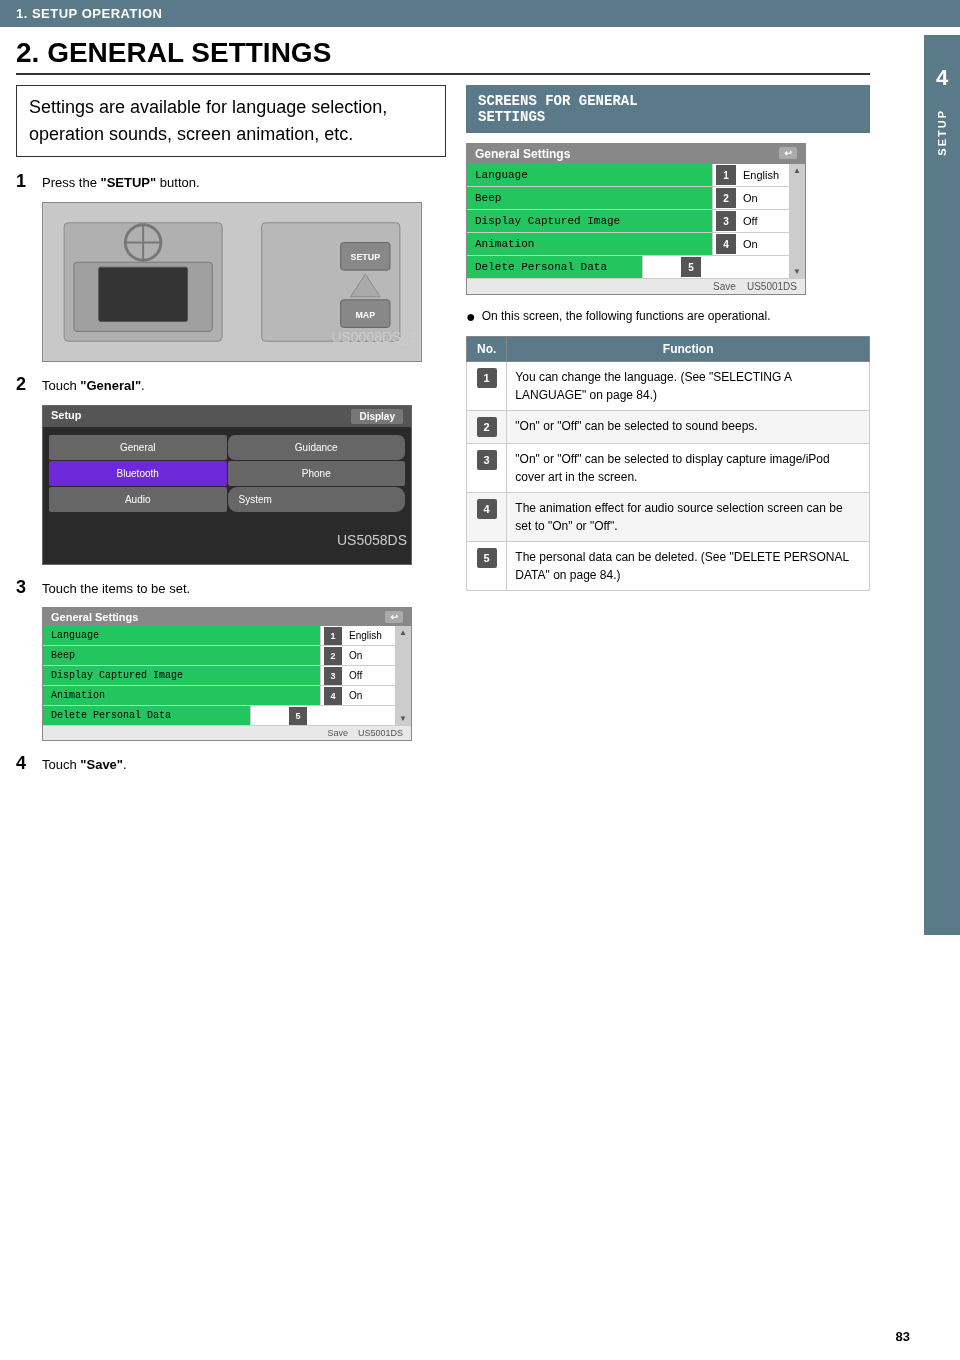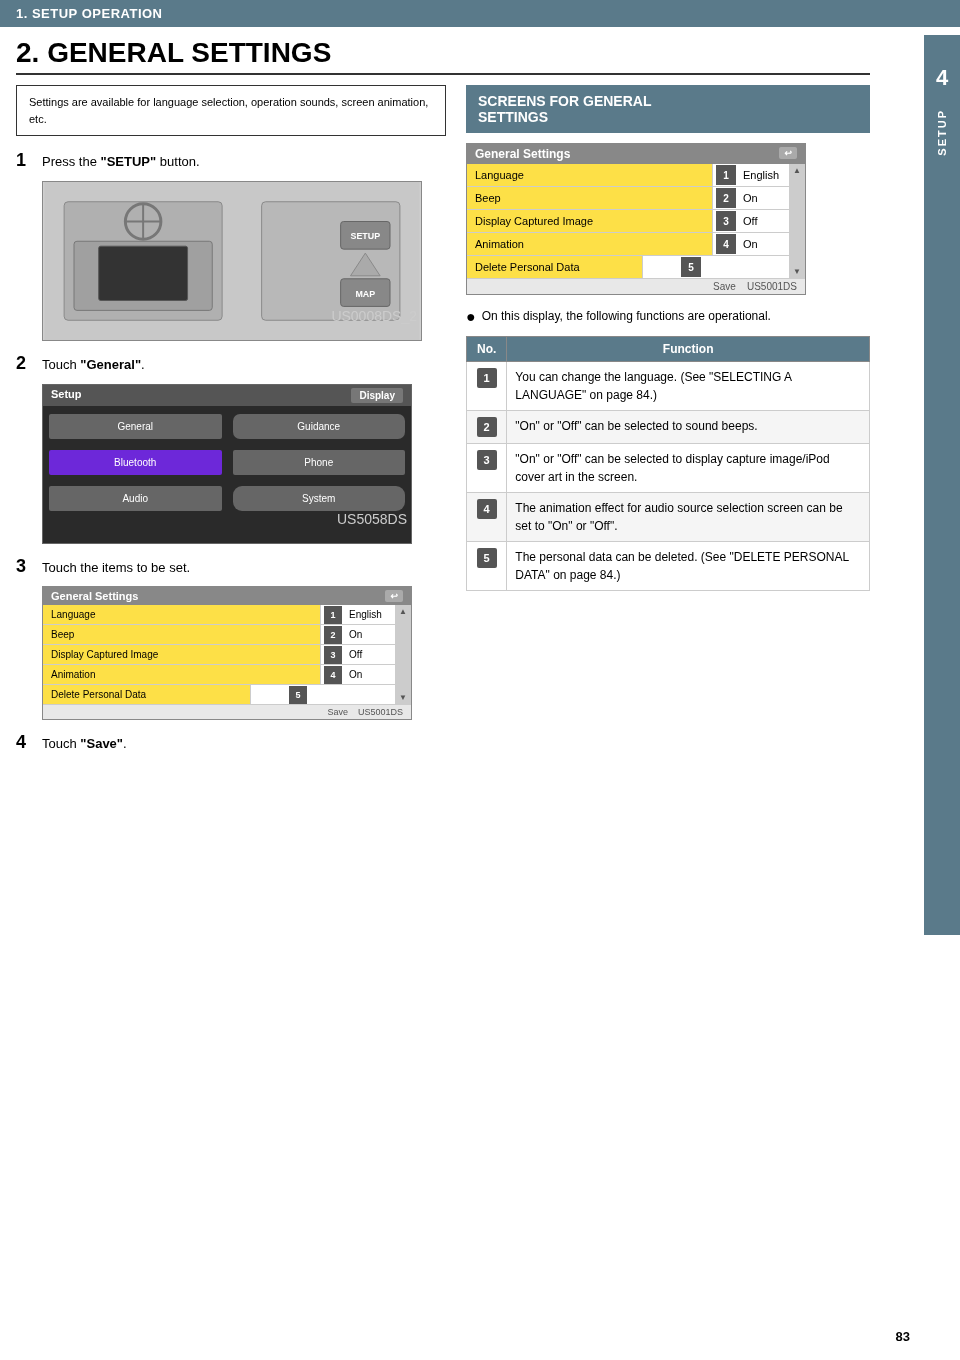--- a/index.html
+++ b/index.html
@@ -66,21 +66,21 @@
       margin-bottom: 10px;
       border-bottom: 2px solid #333;
       padding-bottom: 4px;
     }
 
     
     .info-box {
       border: 1.5px solid #333;
       padding: 8px 12px;
       margin-bottom: 14px;
-      font-size: 11px;
+      font-size: 18px;
       line-height: 1.5;
       max-width: 430px;
     }
 
     
     .two-col {
       display: flex;
       gap: 20px;
     }
     .left-col {
@@ -188,22 +188,23 @@
     .gs-row {
       display: flex;
       align-items: center;
       border-bottom: 1px solid #ccc;
     }
     .gs-row:last-child { border-bottom: none; gap: 35px; }
     .gs-label {
       flex: 1;
       padding: 4px 8px;
       font-size: 10px;
-      background: #fde047;
+      background: #22c55e;
       border-right: 1px solid #ccc;
+      font-family: Liberation Mono, monospace;
     }
     .gs-num {
       background: #555;
       color: #fff;
       font-size: 9px;
       font-weight: bold;
       width: 18px;
       height: 18px;
       display: flex;
       align-items: center;
@@ -239,20 +240,21 @@
     }
 
     
     .right-section-header {
       background: #5a7a8a;
       color: #fff;
       font-size: 14px;
       font-weight: bold;
       padding: 8px 12px;
       margin-bottom: 10px;
+      font-family: Liberation Mono, monospace;
     }
 
     
     .bullet-para {
       display: flex;
       gap: 6px;
       margin-bottom: 10px;
       font-size: 12px;
       line-height: 1.5;
     }
@@ -393,27 +395,27 @@
           Touch <b>"General"</b>.
         </span>
       </div>
 
       <div class="setup-screen">
         <div class="setup-header-bar">
           <span>Setup</span>
           <span style="background:#777;padding:2px 8px;border-radius:2px;font-size:10px;">Display</span>
         </div>
         <div style="display:flex; height:calc(100% - 24px); background:#2a2a2a;">
-          <div style="flex:1; padding:8px 6px; display:grid; grid-template-columns:1fr 1fr; gap:11px; align-content:start;">
+          <div style="flex:1; padding:8px 6px; display:grid; grid-template-columns:1fr 1fr; gap:1px; align-content:start;">
             <div style="background:#666;color:#fff;font-size:10px;text-align:center;padding:7px 3px;border-radius:2px;">General</div>
             <div style="background:#666;color:#fff;font-size:10px;text-align:center;padding:7px 3px;border-radius:7px;">Guidance</div>
             <div style="background:#6d28d9;color:#fff;font-size:10px;text-align:center;padding:7px 3px;border-radius:2px;">Bluetooth</div>
             <div style="background:#666;color:#fff;font-size:10px;text-align:center;padding:7px 3px;border-radius:2px;">Phone</div>
             <div style="background:#666;color:#fff;font-size:10px;text-align:center;padding:7px 3px;border-radius:2px;">Audio</div>
-            <div style="background:#666;color:#fff;font-size:10px;text-align:center;padding:7px 11px;border-radius:9px;">System</div>
+            <div style="background:#666;color:#fff;font-size:10px;text-align:left;padding:7px 11px;border-radius:9px;">System</div>
           </div>
         </div>
         <span class="screen-id">US5058DS</span>
       </div>
 
       <div class="step">
         <span class="step-number">3</span>
         <span class="step-text">
           Touch the items to be set.
         </span>
@@ -519,21 +521,21 @@
         </div>
         <div class="gs-footer">
           <span>Save</span>
           &nbsp;&nbsp;
           <span>US5001DS</span>
         </div>
       </div>
 
       <div class="bullet-para">
         <span class="bullet-dot">●</span>
-        <span>On this display, the following functions are operational.</span>
+        <span>On this screen, the following functions are operational.</span>
       </div>
 
       <table class="func-table">
         <thead>
           <tr>
             <th>No.</th>
             <th>Function</th>
           </tr>
         </thead>
         <tbody>

